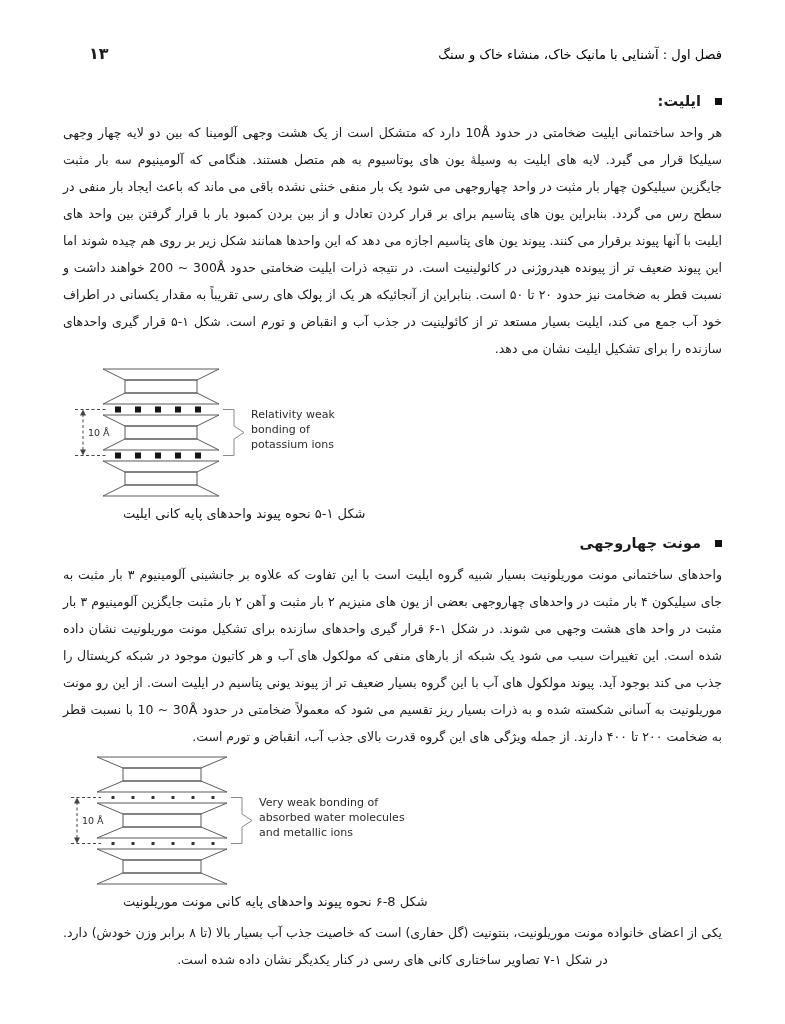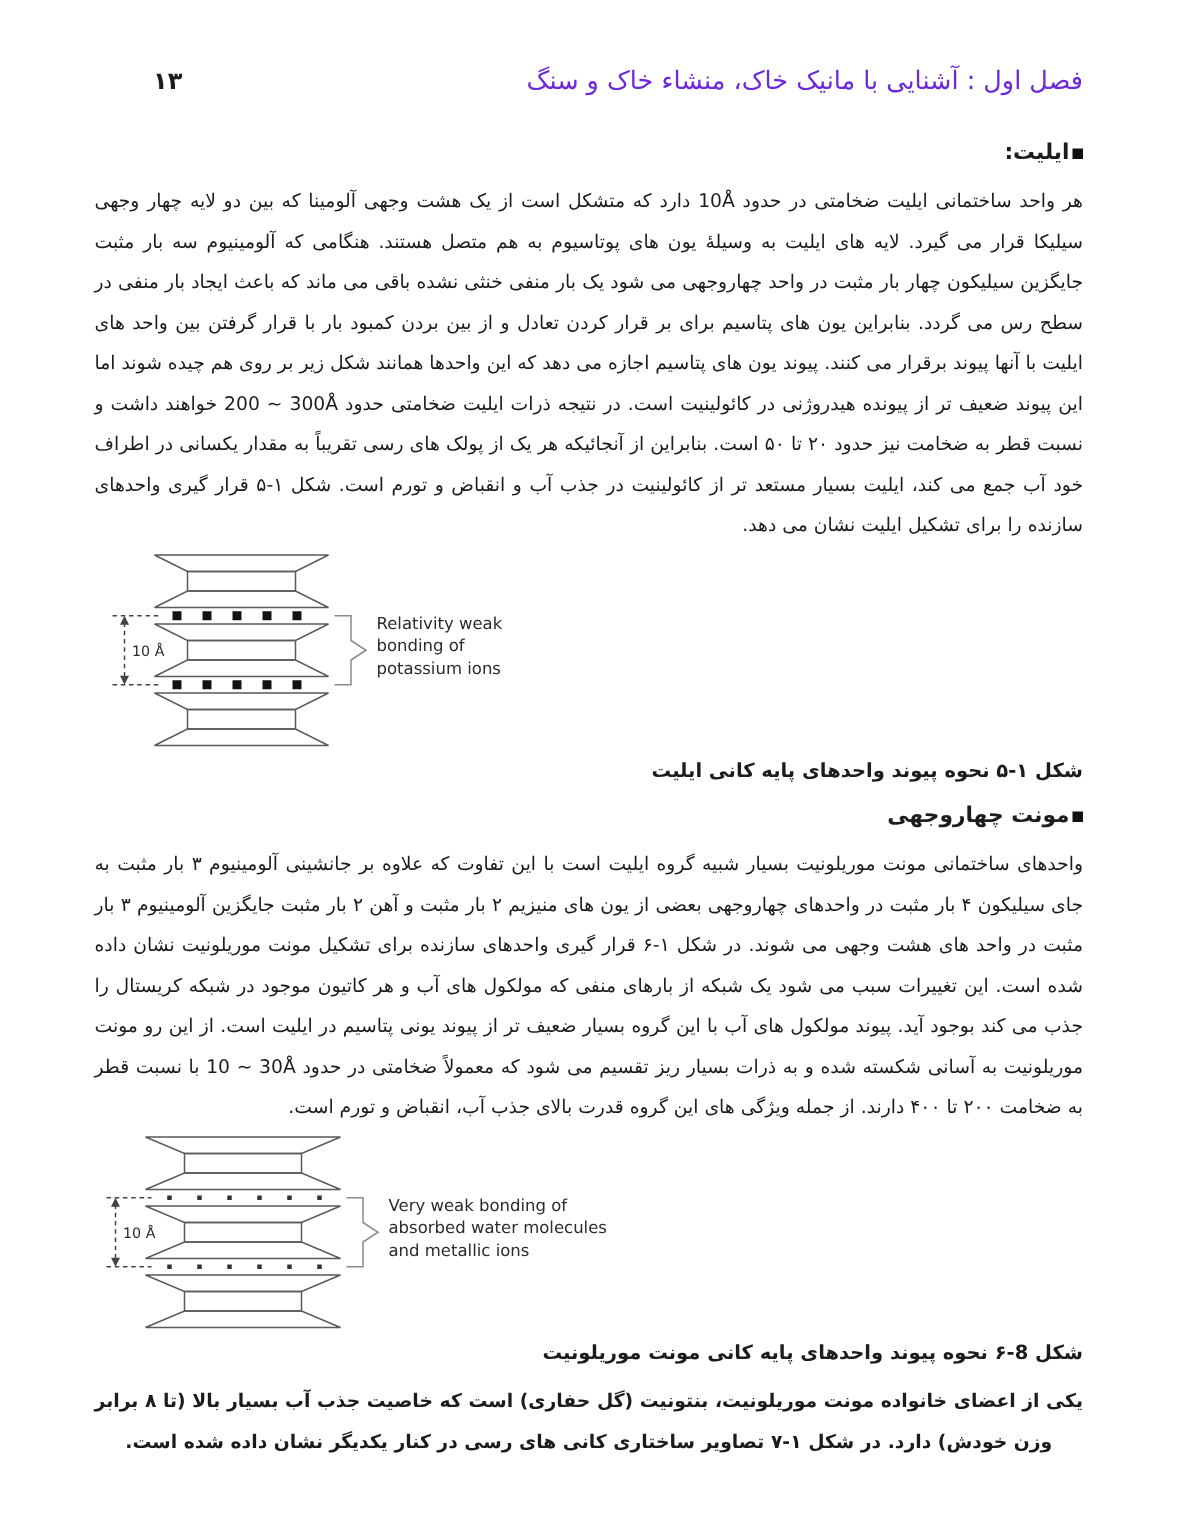--- a/index.html
+++ b/index.html
@@ -15,64 +15,63 @@
     font-family:"DejaVu Sans",sans-serif;
     color:#1c1c1c;
   }
   .page-header{
     display:flex;
     justify-content:space-between;
     align-items:baseline;
     margin-bottom:30px;
   }
   .chapter-title{
-    font-size:17px;
-    color:#6d28d9;
+    font-size:13px;
+    color:#000000;
   }
   .page-number{
     font-size:16px;
     font-weight:bold;
-    margin-left:39px;
+    margin-left:26px;
     direction:ltr;
   }
   .sec-heading{
     display:flex;
     align-items:center;
-    gap:2px;
+    gap:14px;
     margin:14px 0 10px 0;
   }
   .bullet-square{
     width:7px;height:7px;
     background:#111;
     display:inline-block;
     flex:0 0 auto;
   }
   .heading-text{
     font-size:14.5px;
     font-weight:bold;
   }
   .body-text{
     font-size:12.5px;
     line-height:27px;
     text-align:justify;
     margin:0 0 6px 0;
   }
   .body-text.center-last{
     text-align-last:center;
-    font-weight:bold;
   }
   .figure-block{
     margin-top:6px;
   }
   .fig1-wrap{ margin-right:0; padding-right:142px; direction:ltr; }
   .fig2-wrap{ margin-right:0; padding-right:132px; direction:ltr; }
   .fig-caption{
-    text-align:right;
+    text-align:left;
     font-size:13px;
-    font-weight:bold;
+    font-weight:normal;
     margin:4px 0 10px 0;
     padding-left:60px;
   }
   svg .outline{ stroke:#5a5a5a; fill:none; stroke-width:1; }
   svg .ion{ fill:#141414; stroke:none; }
   svg .dot{ fill:#333; stroke:none; }
   svg .dim{ stroke:#444; fill:none; stroke-width:1; stroke-dasharray:3,2.5; }
   svg .arrow{ fill:#444; stroke:none; }
   svg .bracket{ stroke:#8a8a8a; fill:none; stroke-width:1; }
   svg .fig-label{ font-family:"DejaVu Sans",sans-serif; font-size:11px; fill:#2b2b2b; }

